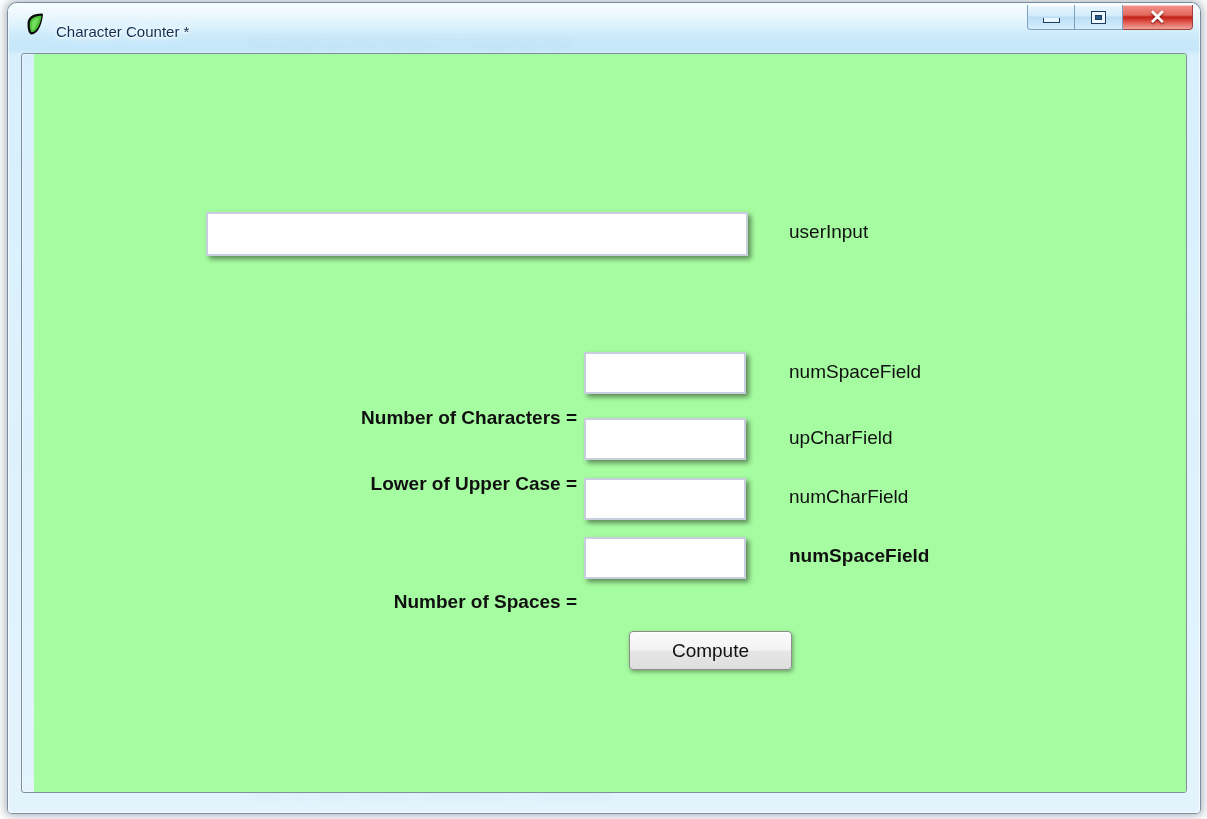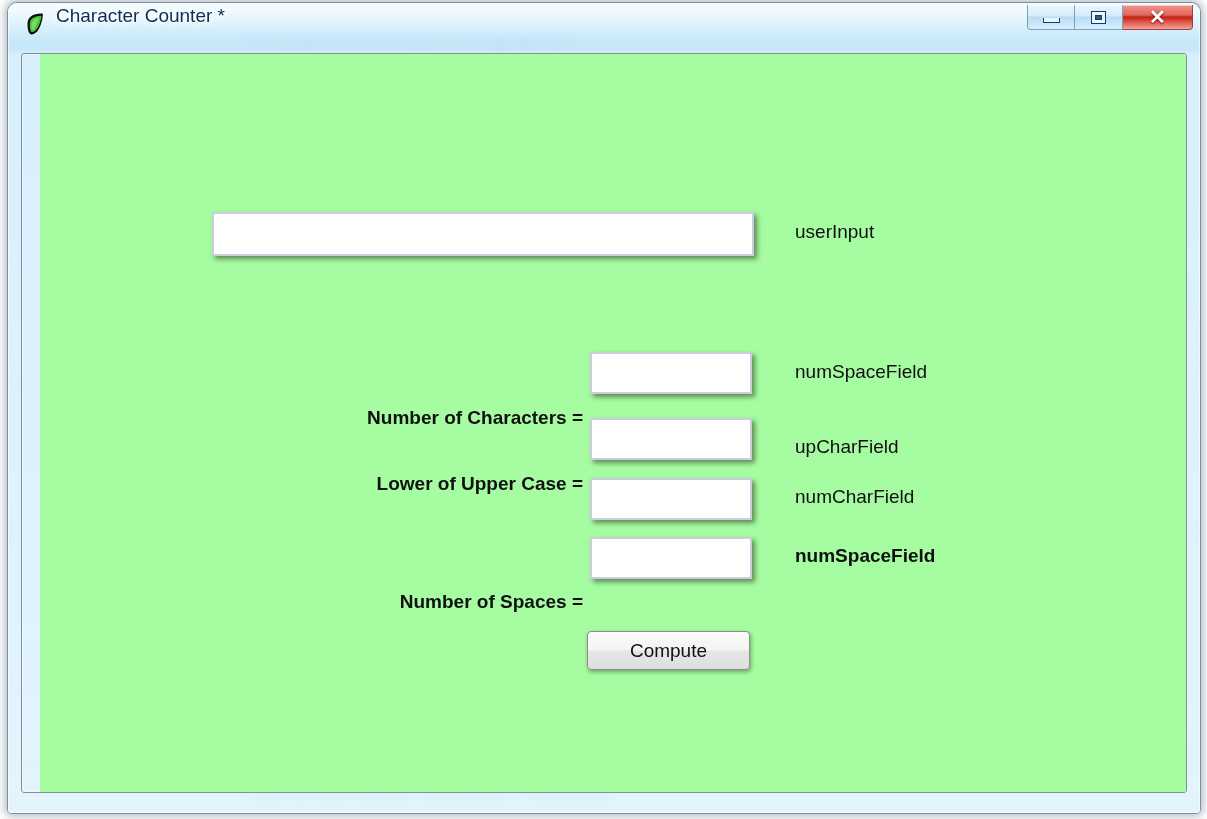--- a/index.html
+++ b/index.html
@@ -74,22 +74,22 @@
   .app-icon {
     position: absolute;
     left: 15px;
     top: 9px;
     width: 24px;
     height: 24px;
   }
   .title-text {
     position: absolute;
     left: 48px;
-    top: 2px;
-    font-size: 19px;
+    top: 20px;
+    font-size: 15px;
     color: #0d2e52;
     text-shadow:
       0 0 5px rgba(255,255,255,1),
       0 0 9px rgba(255,255,255,.95),
       0 1px 0 rgba(255,255,255,.9);
     white-space: nowrap;
   }
 
   
   .winbtns {
@@ -165,21 +165,21 @@
     width: 1166px;
     height: 740px;
     box-sizing: border-box;
     border: 1px solid #7f8f9b;
     border-radius: 3px;
     box-shadow: inset 0 0 0 1px rgba(255,255,255,.35);
     overflow: hidden;
   }
   .canvas {
     position: absolute;
-    left: 18px; top: 0;
+    left: 12px; top: 0;
     width: 100%;
     height: 100%;
   }
 
   
   .heading {
     position: absolute;
     font-weight: bold;
     color: #101010;
     font-size: 19px;
@@ -221,20 +221,21 @@
     border-radius: 4px;
     background: linear-gradient(to bottom, #fbfbfb 0%, #f3f3f3 48%, #e6e6e6 52%, #dedede 100%);
     box-shadow: inset 0 1px 0 #ffffff, 1px 2px 4px rgba(0,0,0,.35);
     color: #111;
     font-size: 19px;
     font-family: "Liberation Sans", sans-serif;
     display: flex;
     align-items: center;
     justify-content: center;
     cursor: default;
+    margin-left: 48px;
   }
 </style>
 </head>
 <body>
 
 <div class="desktop">
   <div class="bg-text t1">You would use this function in a script like this:</div>
   <div class="bg-text t2">Name here   Name   expression   something   print or not   processing</div>
 </div>
 
@@ -271,21 +272,21 @@
 
       <input class="textfield" style="left: 172px; top: 158px; width: 542px; height: 44px;" id="user-input" placeholder="">
       <div class="var-label" style="left:755px; top:167px;">userInput</div>
 
       <div class="row-label" style="left:153px; top:307px; width:390px;">Number of Characters =</div>
       <input class="textfield" style="left: 550px; top: 298px; width: 162px; height: 42px;" id="num-char-field">
       <div class="var-label" style="left:755px; top:307px;">numSpaceField</div>
 
       <div class="row-label" style="left:153px; top:373px; width:390px;">Lower of Upper Case =</div>
       <input class="textfield" style="left: 550px; top: 364px; width: 162px; height: 42px;" id="up-char-field">
-      <div class="var-label" style="left:755px; top:373px;margin-top:9px;">upCharField</div>
+      <div class="var-label" style="left:755px; top:373px;">upCharField</div>
 
       <input class="textfield" style="left: 550px; top: 424px; width: 162px; height: 42px;" id="lo-char-field">
       <div class="var-label" style="left:755px; top:432px;">numCharField</div>
 
       <div class="row-label" style="left:153px; top:491px; width:390px;">Number of Spaces =</div>
       <input class="textfield" style="left: 550px; top: 483px; width: 162px; height: 42px;" id="num-space-field">
       <div class="var-label" style="left:755px; top:491px;font-weight:bold;">numSpaceField</div>
 
       <div class="btn" style="left:547px; top:577px; width:163px; height:39px;">Compute</div>
     </div>

